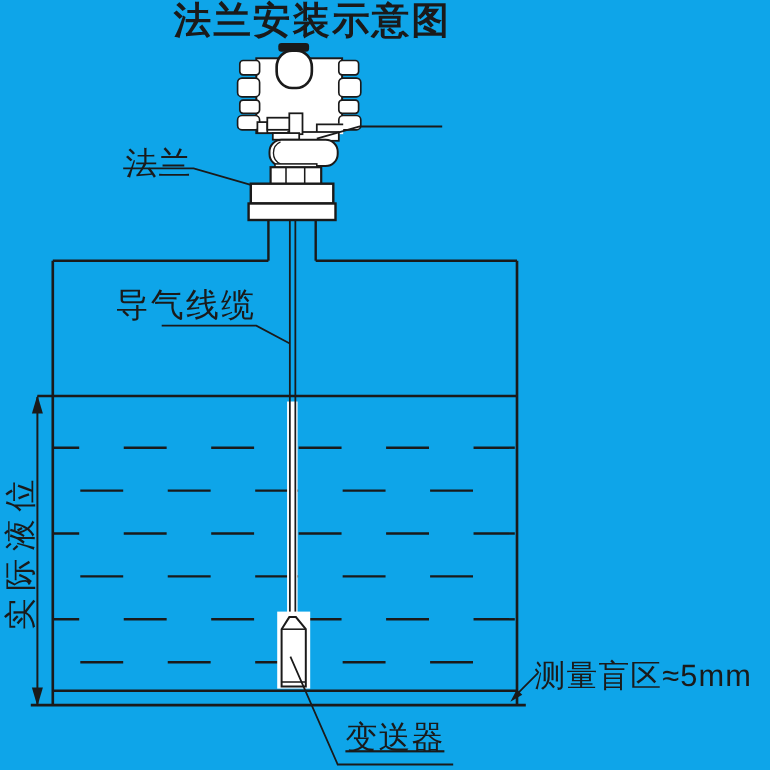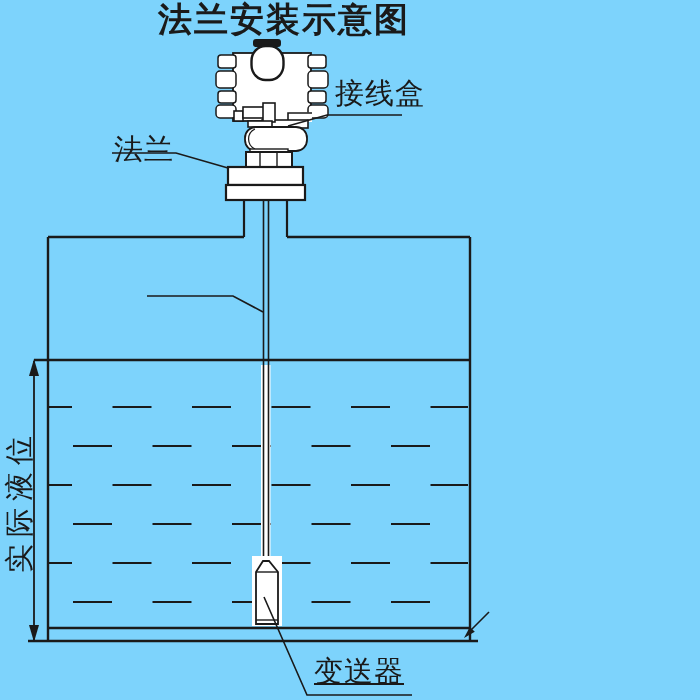--- a/index.html
+++ b/index.html
@@ -1,17 +1,17 @@
 <!DOCTYPE html>
 <html><head>
 <meta charset="utf-8">
 <style>
   html,body{margin:0;padding:0;background:#ffffff;}
   .page{
-    position:relative;width:700px;height:700px;background:#7dd3fc;overflow:hidden;
+    position:relative;width:700px;height:700px;background:#0ea5e9;overflow:hidden;
     font-family:"Liberation Sans","DejaVu Sans",sans-serif;color:#1a1a1a;
   }
   .diagram-svg{position:absolute;left:0;top:0;}
   .label{
     position:absolute;line-height:1;white-space:nowrap;color:#1a1a1a;
     font-family:"Liberation Sans","DejaVu Sans",sans-serif;
   }
   .title{left:158px;top:2px;font-size:34px;font-weight:bold;letter-spacing:2px;}
   .lbl-junction-box{left:335px;top:79px;font-size:29px;letter-spacing:1px;}
   .lbl-flange{left:114px;top:122px;font-size:29px;letter-spacing:1px;margin-top:13px;}
@@ -123,18 +123,19 @@
       <polyline points="412,695 307,695 264,597"></polyline>
     </g>
 
     <g>
       <line x1="489" y1="612" x2="470" y2="631" stroke-width="1.6"></line>
       <polygon points="464,638 474.8,631.7 469.8,626.9" fill="#1a1a1a" stroke="none"></polygon>
     </g>
   </svg>
 
   <div class="label title">法兰安装示意图</div>
-  <div class="label lbl-junction-box">接线盒</div>
   <div class="label lbl-flange">法兰</div>
+  <div class="label lbl-air-cable">导气线缆</div>
   <div class="label lbl-actual-level">实际液位</div>
+  <div class="label lbl-blind-zone">测量盲区≈5mm</div>
   <div class="label lbl-transmitter">变送器</div>
 
 </div>
 
 </body></html>

